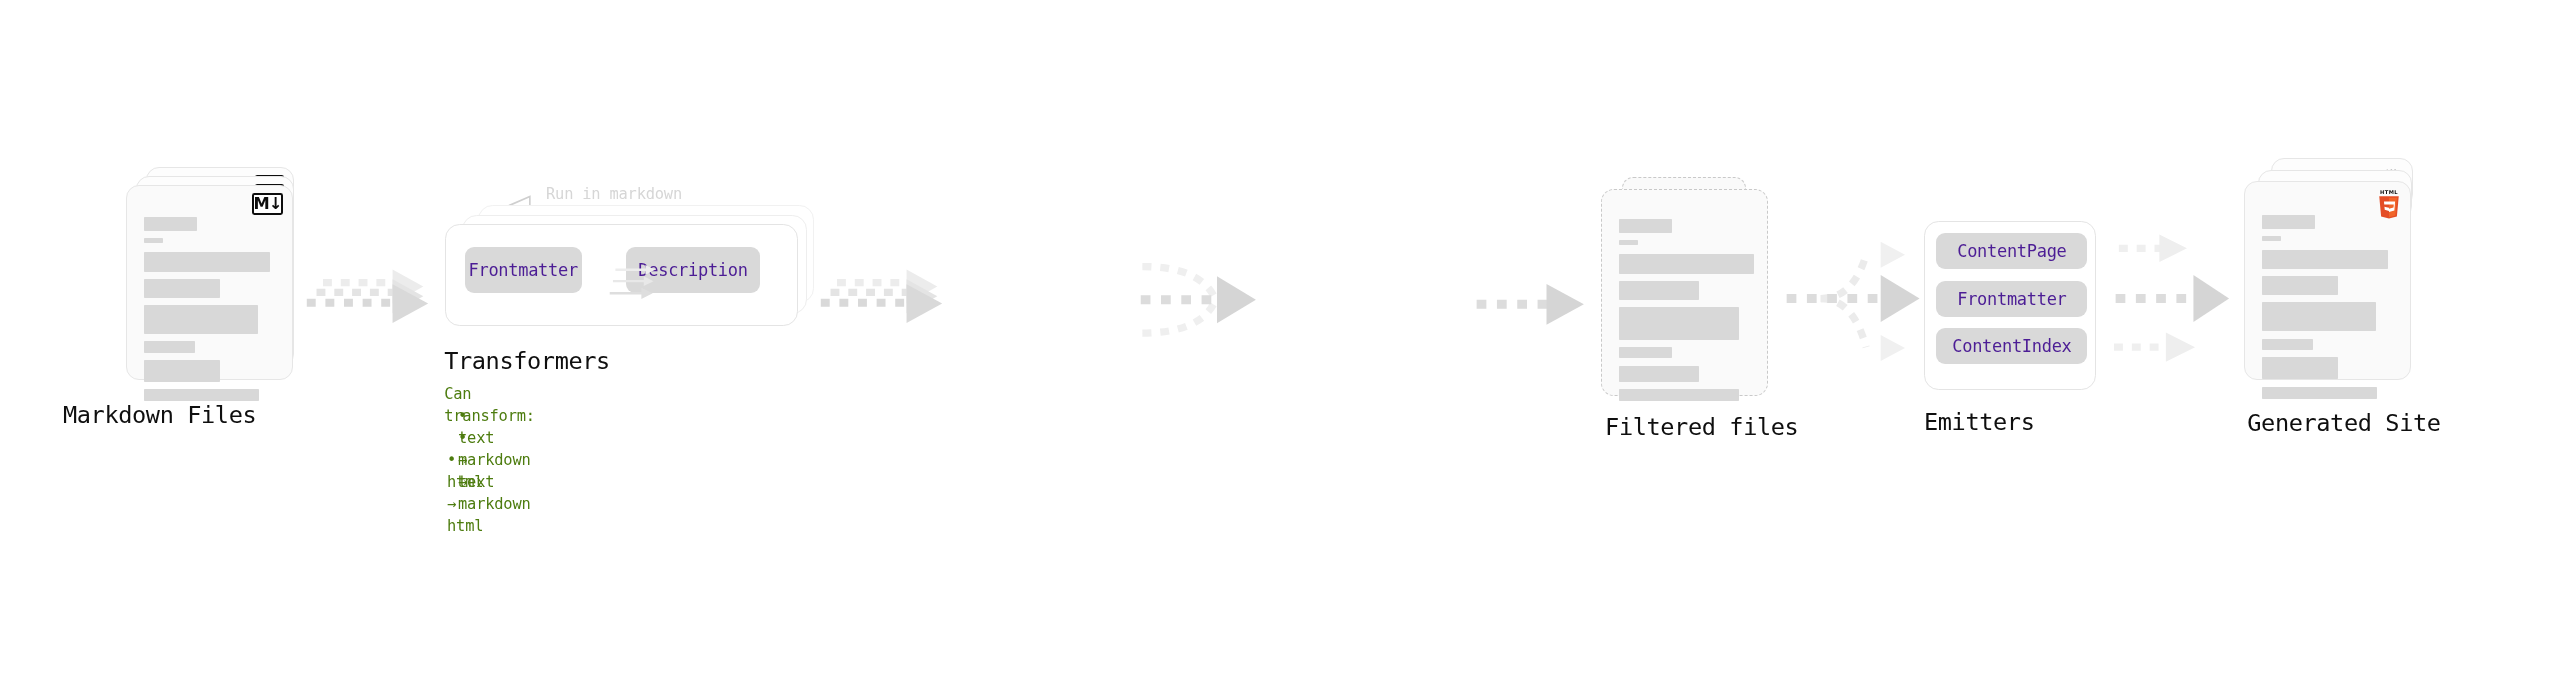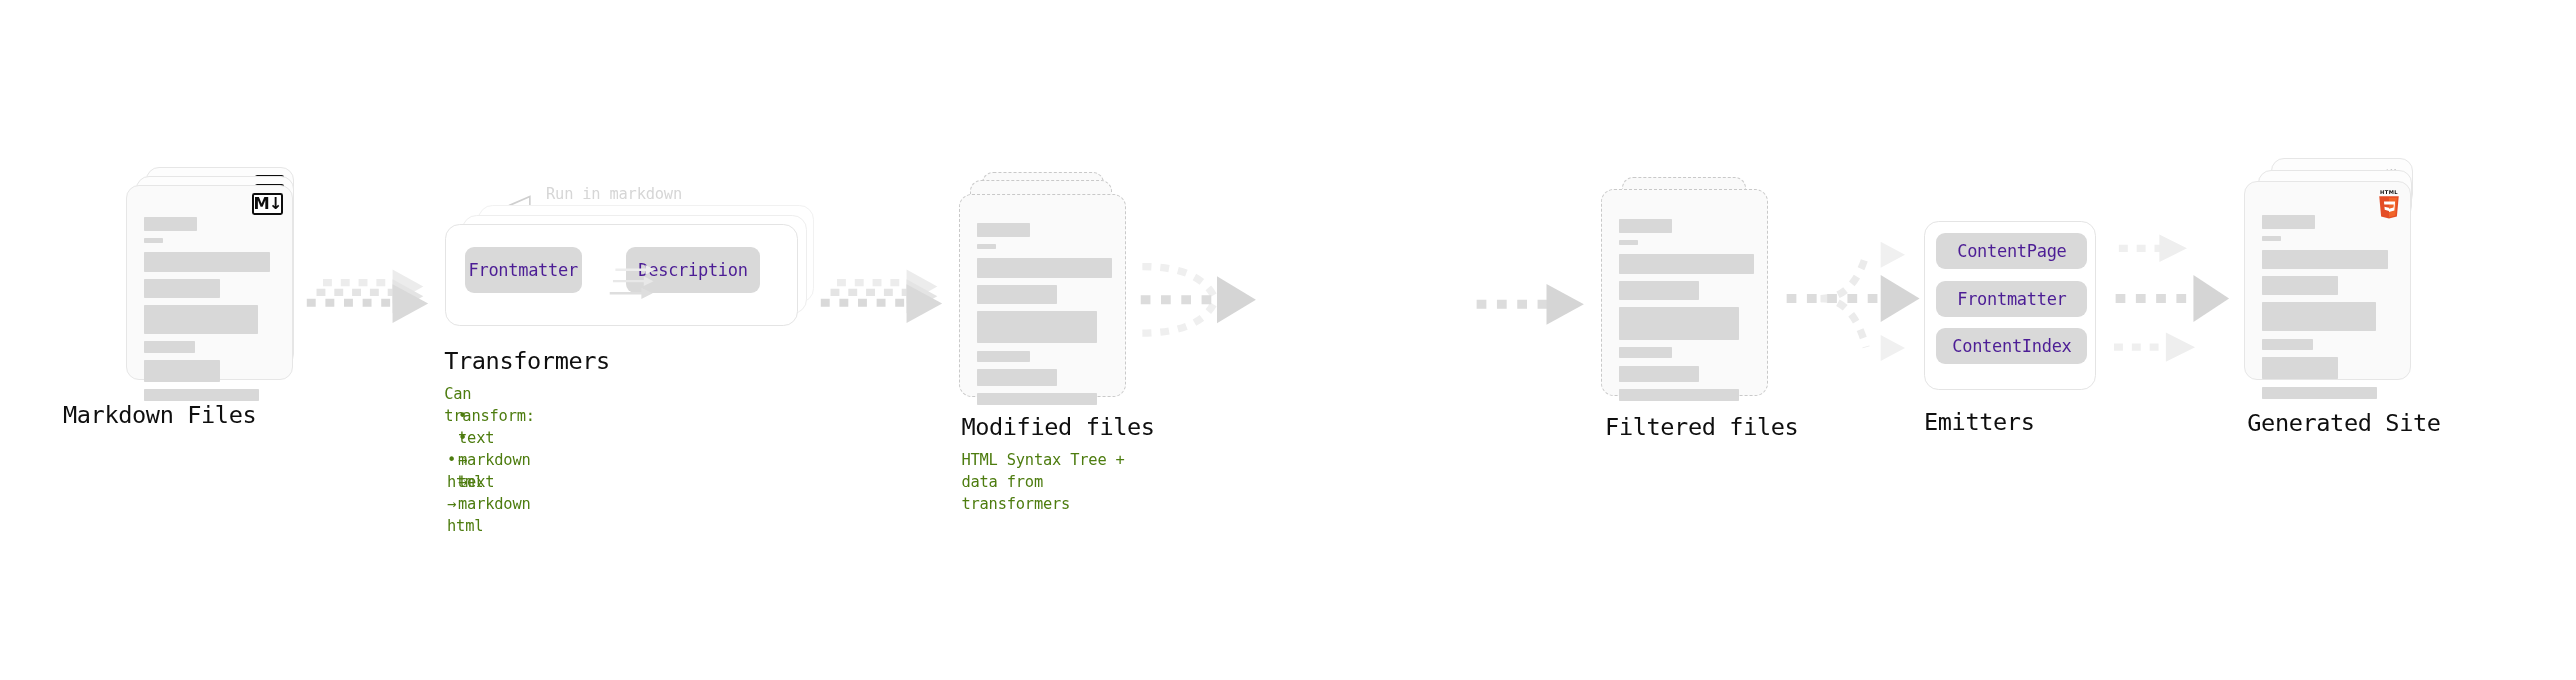--- a/index.html
+++ b/index.html
@@ -202,41 +202,20 @@
     <g stroke="#e4e4e4" stroke-width="9" stroke-dasharray="11 11" fill="none">
       <line x1="14" y1="30" x2="118" y2="30"></line>
     </g>
     <polygon points="108,14 146,35 108,56" fill="#e4e4e4"></polygon>
     <g stroke="#d9d9d9" stroke-width="10" stroke-dasharray="11 12" fill="none">
       <line x1="2" y1="43" x2="118" y2="43"></line>
     </g>
     <polygon points="108,20 152,44 108,68" fill="#d9d9d9"></polygon>
   </svg>
 
-  <div class="stage" style="left:959px; top:167px;">
-    <div class="cardstack" style="width:187px; height:244px;">
-      <div class="card dashed" style="left:23px; top:4.9px; width:122px; height:32.5px; border-radius:11.4px;"></div>
-      <div class="card dashed" style="left:11.4px; top:13px; width:142px; height:32.5px; border-radius:11.4px;"></div>
-      <div class="card dashed" style="left:0px; top:27px; width:167px; height:203px;">
-        <div class="bars" style="top:28px;">
-          <div class="bar" style="width:53px; height:14px;"></div>
-          <div class="bar" style="width:18.7px; height:4.9px; margin-top:1.6px; margin-bottom:9px;"></div>
-          <div class="bar" style="width:135px; height:19.5px;"></div>
-          <div class="bar" style="width:80px; height:18.7px;"></div>
-          <div class="bar" style="width:120px; height:32.5px;"></div>
-          <div class="bar" style="width:53px; height:11.4px;"></div>
-          <div class="bar" style="width:80px; height:16.3px;"></div>
-          <div class="bar" style="width:120px; height:12.2px;"></div>
-        </div>
-      </div>
-    </div>
-    <div class="stage-title" style="position:absolute; left:2.4px; top:246px;">Modified files</div>
-    <div class="stage-sub" style="position:absolute; left:2.4px; top:283px;">HTML Syntax Tree +
-data from transformers</div>
-  </div>
 
   <svg class="ov" style="left:1131px; top:242px; width:146px; height:118px;" viewBox="0 0 180 145">
     <path d="M14 30 Q 86 30 104 70" stroke="#efefef" stroke-width="9" stroke-dasharray="11 11" fill="none"></path>
     <path d="M14 112 Q 86 112 104 72" stroke="#efefef" stroke-width="9" stroke-dasharray="11 11" fill="none"></path>
     <line x1="12" y1="71" x2="112" y2="71" stroke="#dcdcdc" stroke-width="11" stroke-dasharray="12 13" fill="none"></line>
     <polygon points="106,42 154,71 106,100" fill="#d5d5d5"></polygon>
   </svg>
 
 
   <svg class="ov" style="left:1475px; top:284px; width:130px; height:65px;" viewBox="0 0 160 80">

